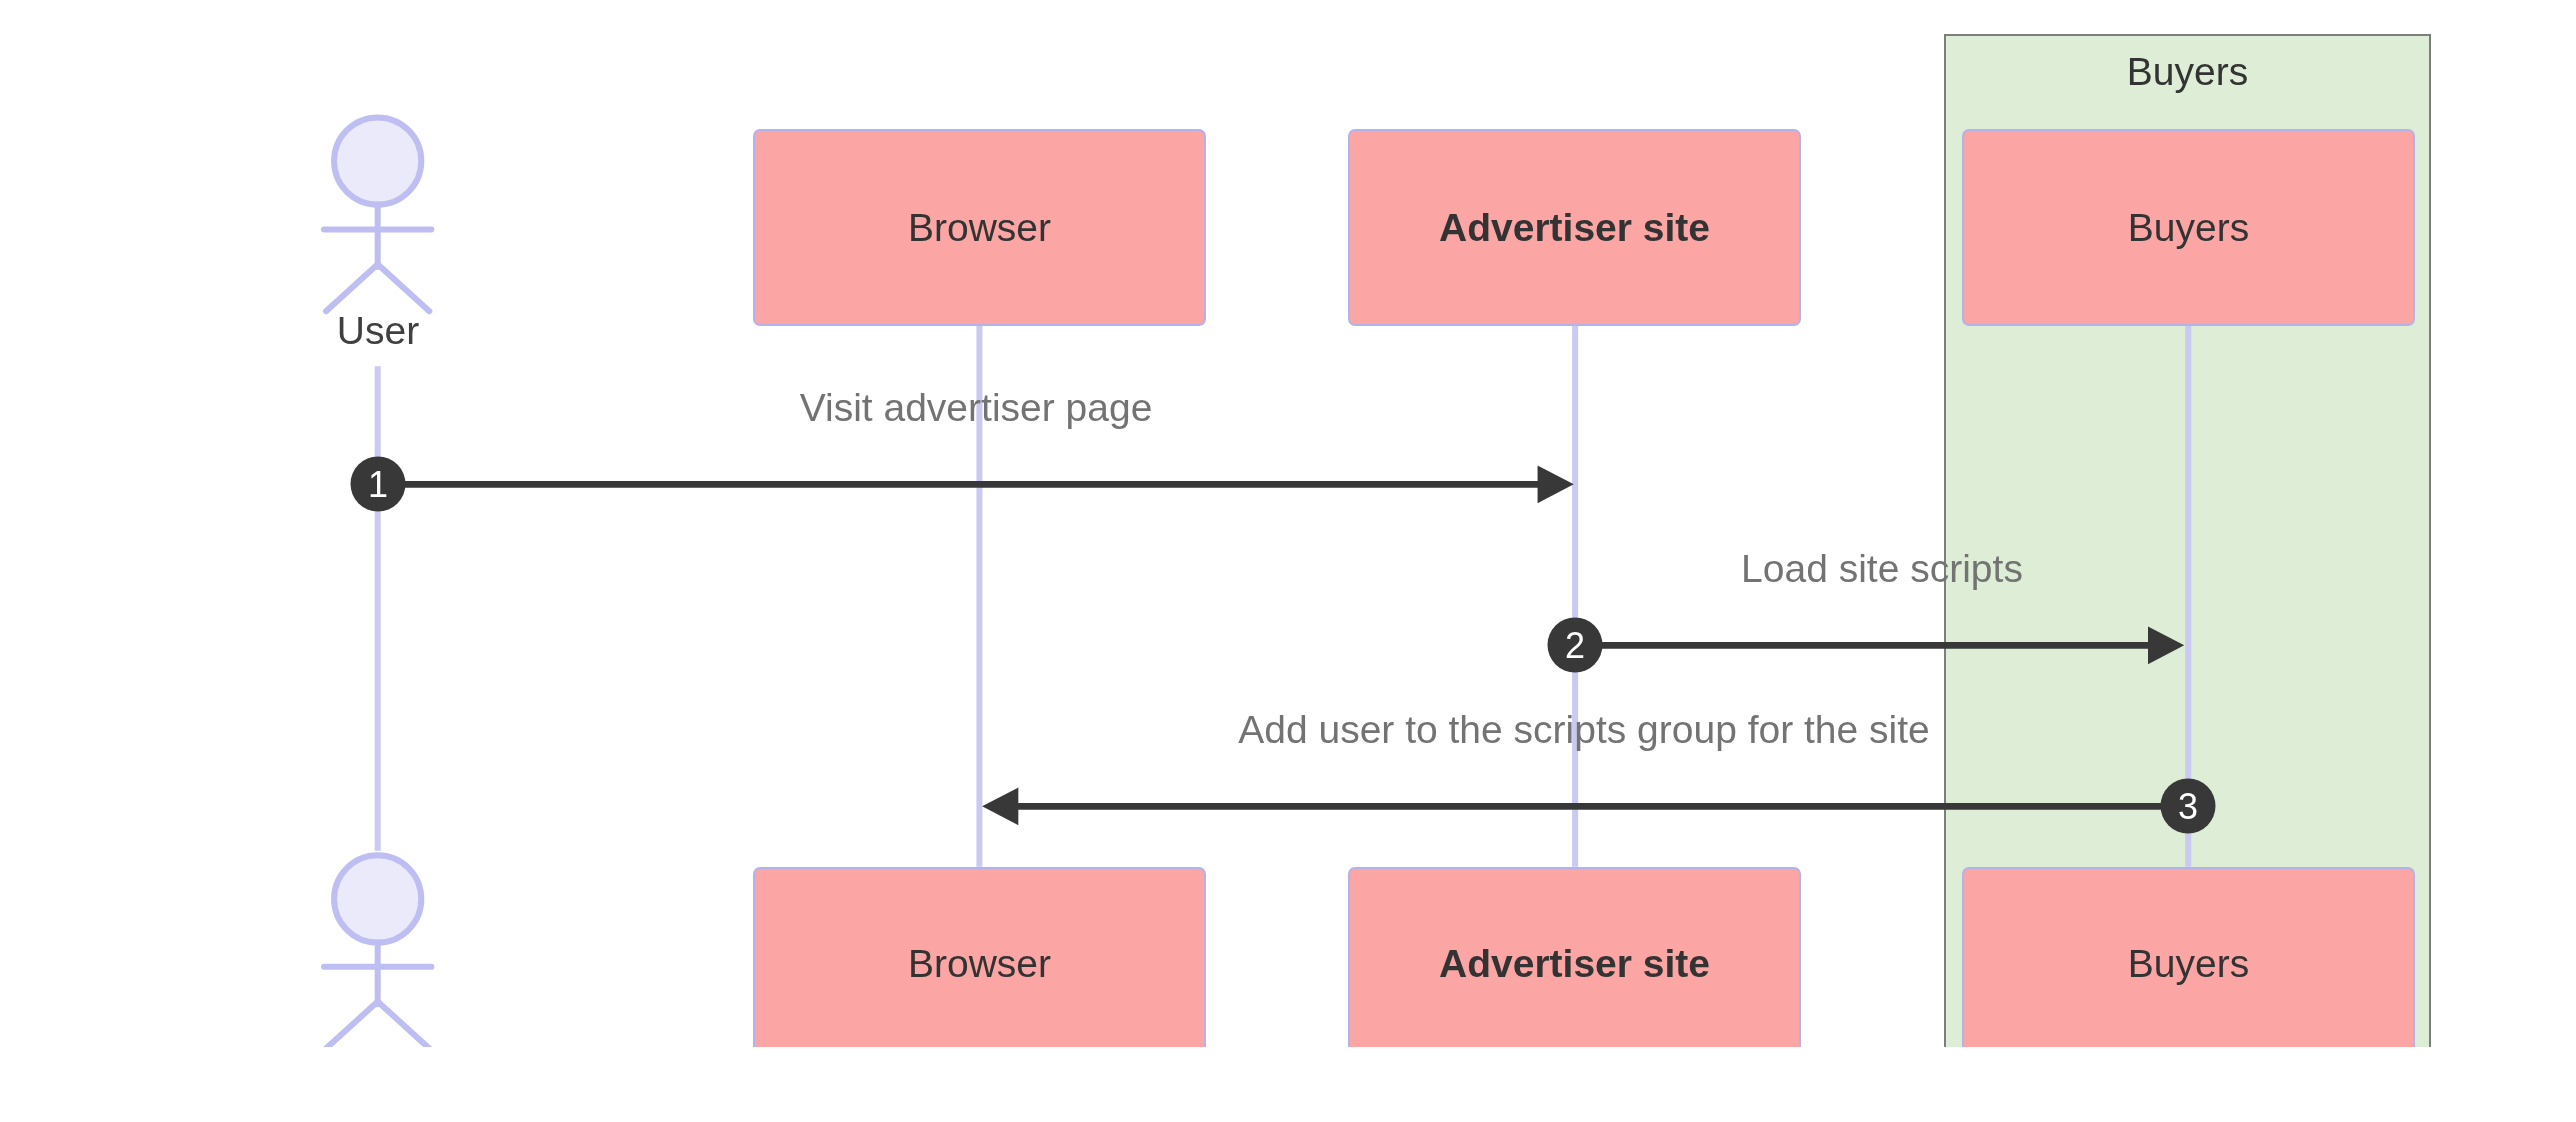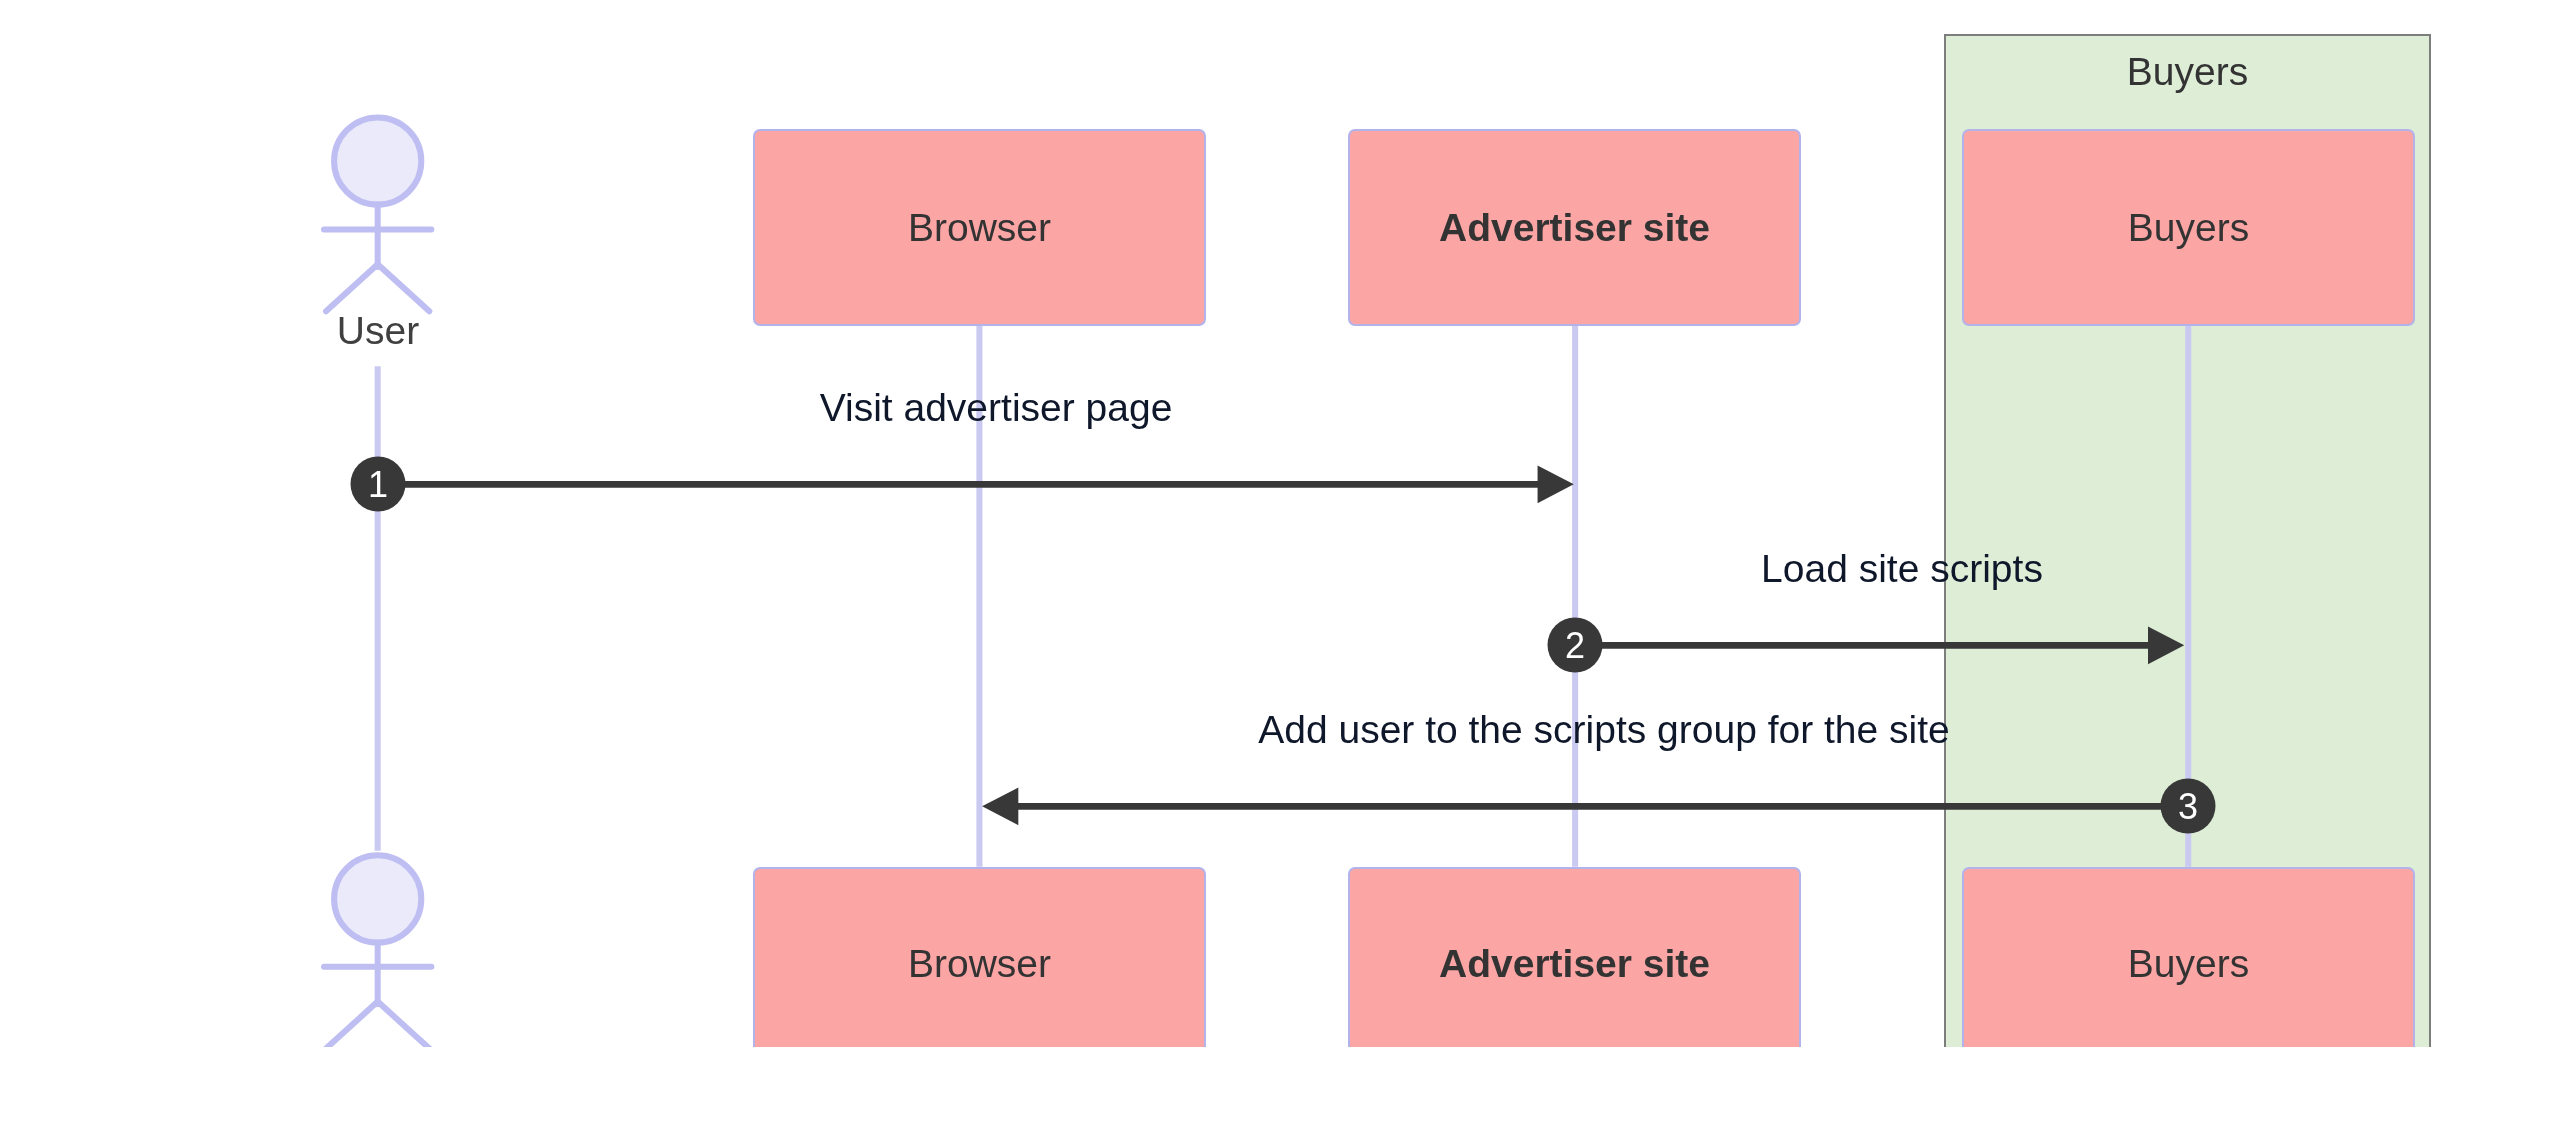--- a/index.html
+++ b/index.html
@@ -67,24 +67,23 @@
     line-height: 42px;
     color: #404040;
     white-space: nowrap;
     z-index: 2;
   }
   .msg-label {
     position: absolute;
     transform: translateX(-50%);
     font-size: 39px;
     line-height: 44px;
-    color: #0f172a;
+    color: #737373;
     white-space: nowrap;
     z-index: 2;
-    margin-left: 20px;
   }
   .seq-badge {
     position: absolute;
     width: 55px; height: 55px;
     border-radius: 50%;
     background: #383838;
     color: #ffffff;
     font-size: 36px;
     display: flex;
     align-items: center;

